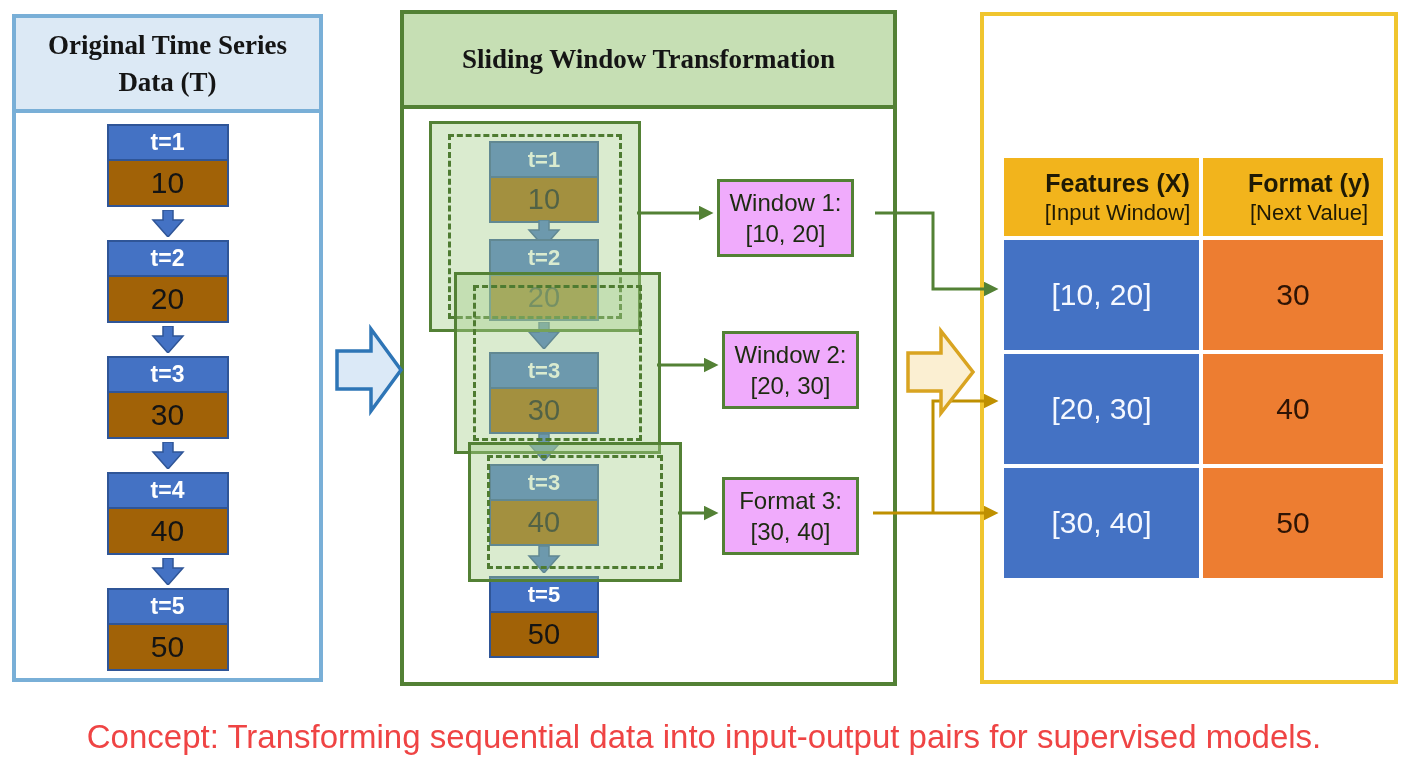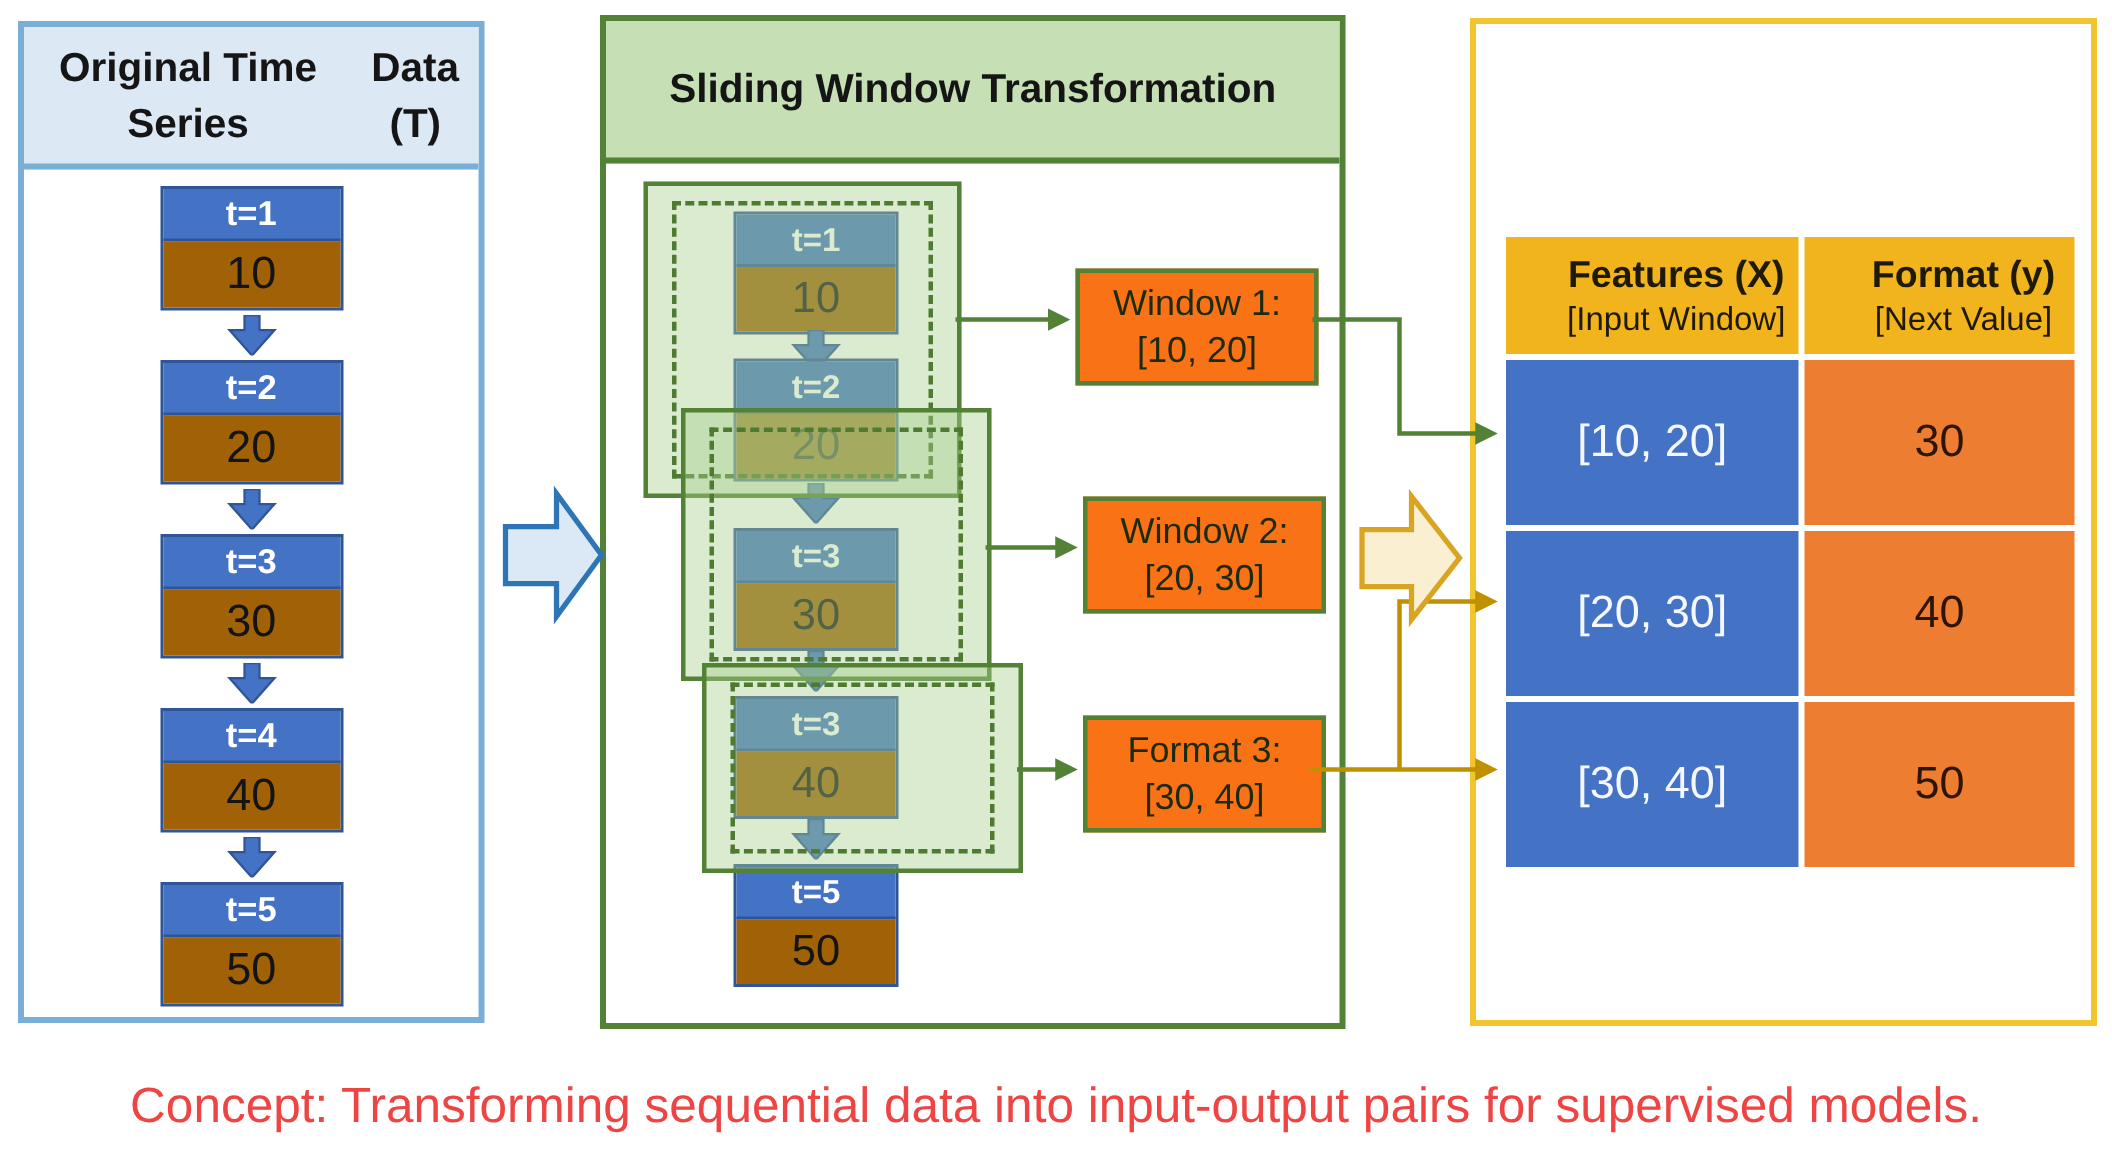--- a/index.html
+++ b/index.html
@@ -4,22 +4,22 @@
 <style>
   html,body{margin:0;padding:0;background:#ffffff;}
   #canvas{
     position:relative;width:1408px;height:768px;background:#ffffff;overflow:hidden;
     font-family:"Liberation Sans", sans-serif;color:#111;
   }
   
   .panel{position:absolute;background:#fff;box-sizing:border-box;}
   .panel-header{
     position:absolute;left:0;top:0;right:0;box-sizing:border-box;
-    display:flex;flex-direction:row;align-items:center;justify-content:center;
-    font-weight:bold;font-size:27px;line-height:1.35;color:#151515;text-align:center;
+    display:flex;flex-direction:column;align-items:center;justify-content:center;
+    font-weight:bold;font-size:27px;line-height:1.35;color:#151515;text-align:center;font-family:Liberation Serif, serif;
   }
   #left-panel{left:12px;top:14px;width:311px;height:668px;border:4px solid #79AFD7;}
   #left-panel .panel-header{height:95px;background:#DCE9F5;border-bottom:4px solid #79AFD7;}
   #mid-panel{left:400px;top:10px;width:497px;height:676px;border:4px solid #538135;padding-left:24px;}
   #mid-panel .panel-header{height:95px;background:#C6DFB4;border-bottom:4px solid #538135;}
   #right-panel{left:980px;top:12px;width:418px;height:672px;border:4px solid #F0C52E;}
   #right-panel .panel-header{height:105px;background:#FBF1D3;border-bottom:4px solid #F0C52E;}
 
   
   .tbox{box-sizing:border-box;width:122px;border:2px solid #2F5597;}
@@ -48,22 +48,22 @@
   .wgroup{
     position:absolute;z-index:2;box-sizing:border-box;
     background:rgba(168,208,141,0.42);border:3px solid #538135;
   }
   .wgroup .dash{
     position:absolute;left:16px;right:16px;top:10px;bottom:10px;
     border:3px dashed #4e7b31;
   }
   
   .wlabel{
-    position:absolute;z-index:3;box-sizing:border-box;width:162px;height:78px;
-    background:#f97316;border:3px solid #538135;color:#1c2b10;
+    position:absolute;z-index:3;box-sizing:border-box;width:137px;height:78px;
+    background:#f0abfc;border:3px solid #538135;color:#1c2b10;
     display:flex;flex-direction:column;align-items:center;justify-content:center;
     font-size:24px;line-height:1.3;
   }
   
   #xy-table{
     position:absolute;left:20px;top:142px;z-index:1;
     display:grid;grid-template-columns:195px 180px;grid-template-rows:78px 110px 110px 110px;gap:4px;
   }
   .hcell{
     background:#F2B41C;display:flex;flex-direction:column;align-items:center;justify-content:center;

